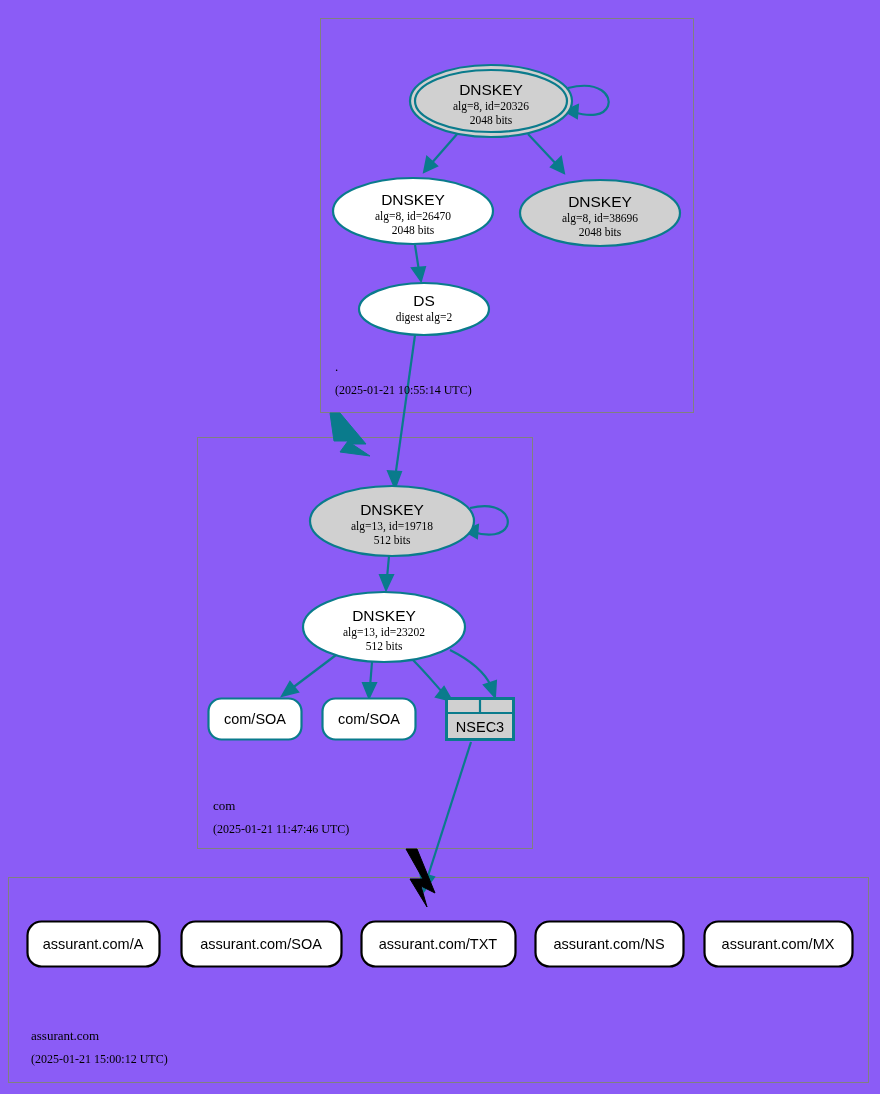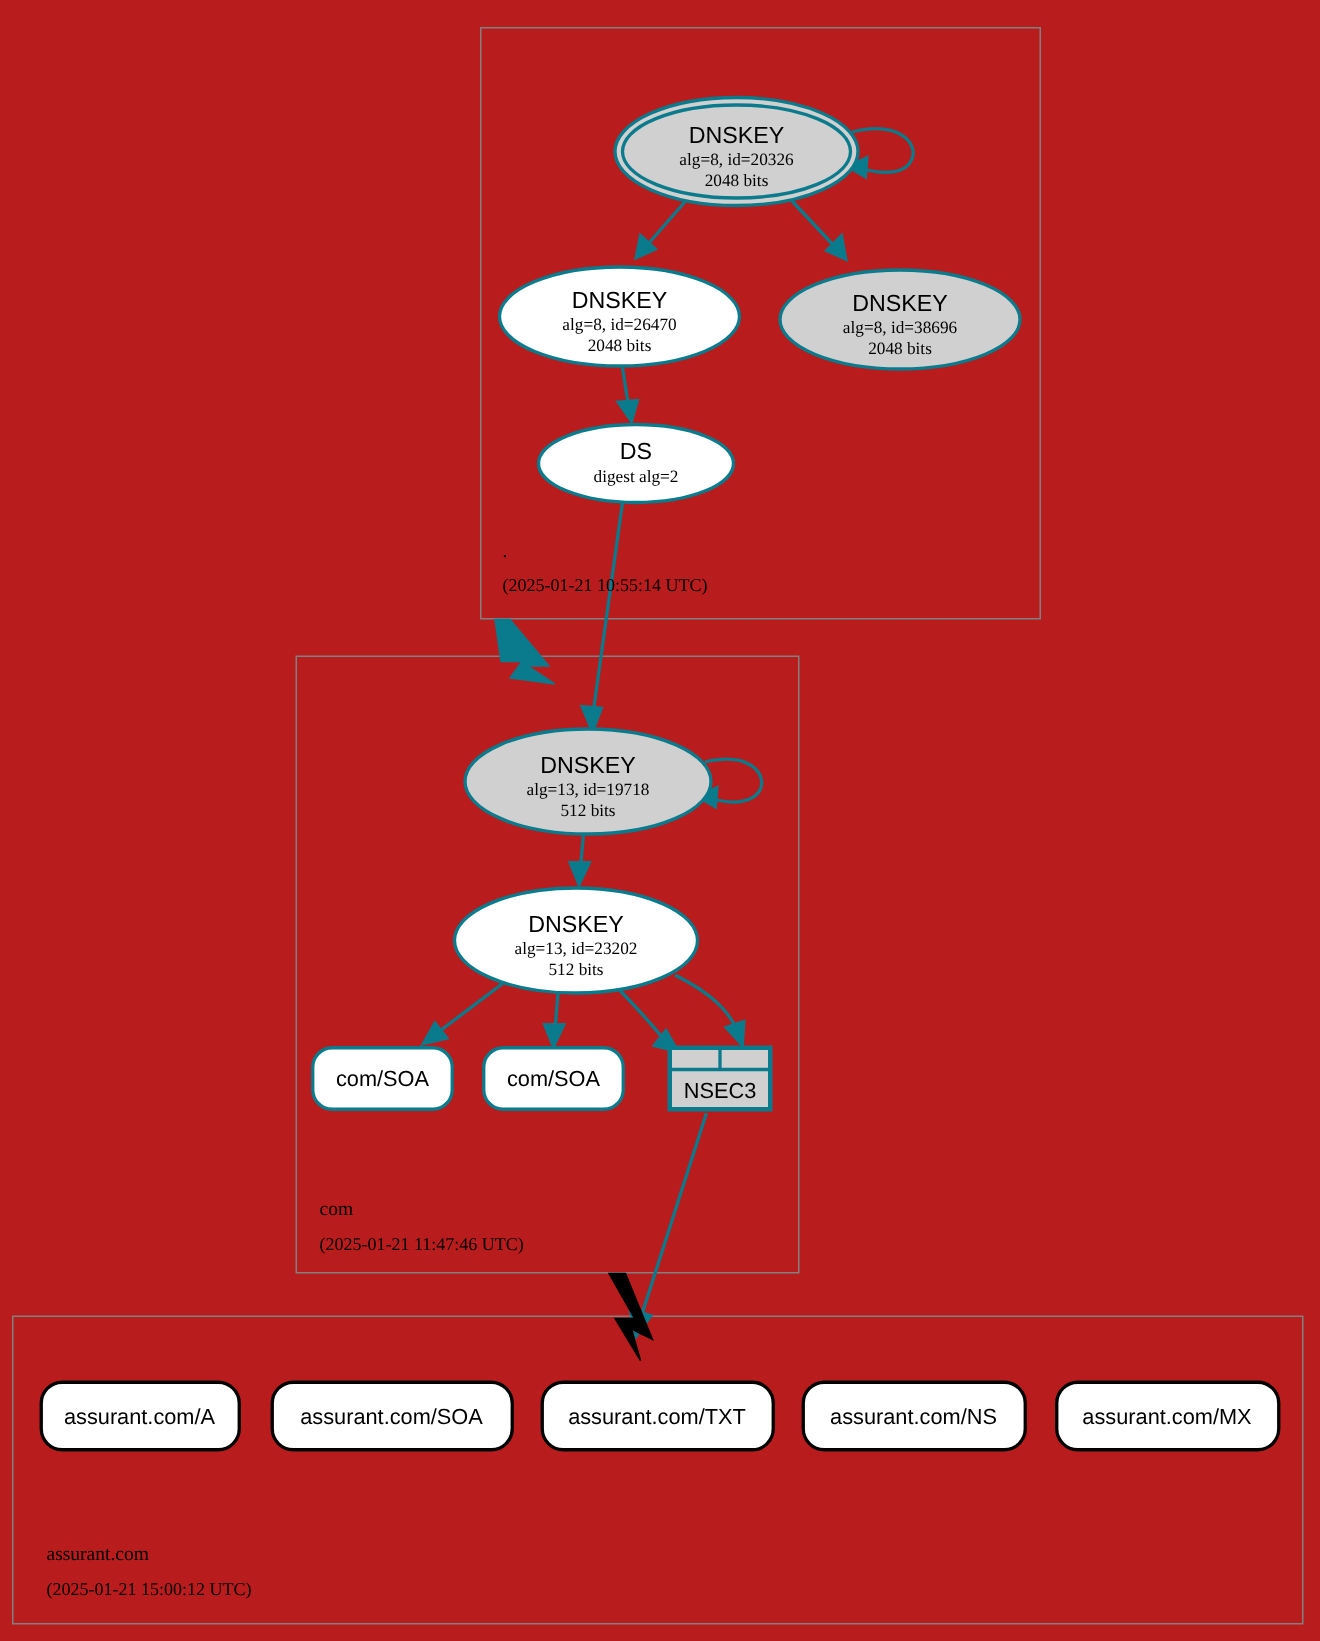--- a/index.html
+++ b/index.html
@@ -4,21 +4,21 @@
 <style>
   html, body {
     margin: 0;
     padding: 0;
     background: #ffffff;
   }
   #canvas {
     position: relative;
     width: 880px;
     height: 1094px;
-    background: #b91c1c;
+    background: #8b5cf6;
     font-family: "Liberation Sans", sans-serif;
     overflow: hidden;
   }
   svg { display: block; }
   text { dominant-baseline: auto; }
   .node-title {
     font-family: "Liberation Sans", sans-serif;
     font-size: 15.5px;
     fill: #000000;
   }

